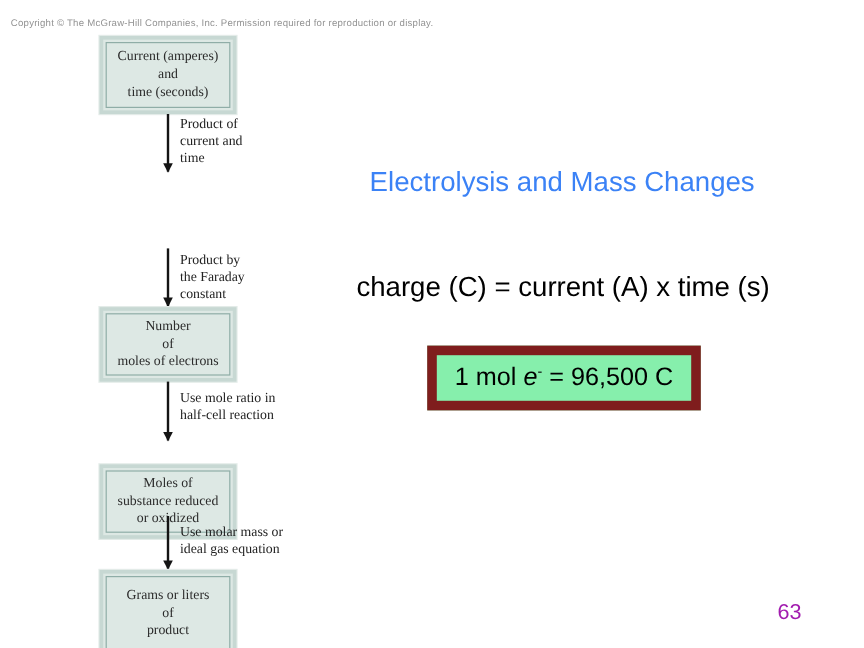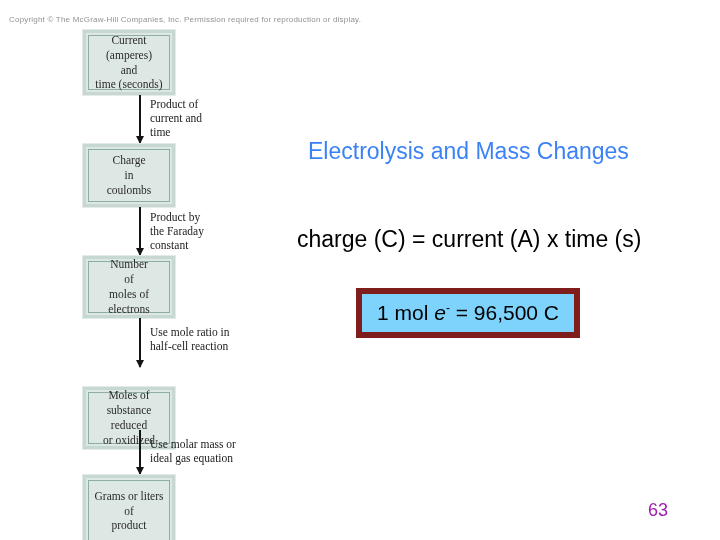--- a/index.html
+++ b/index.html
@@ -19,21 +19,21 @@
     left: 9px; top: 4px;
     font-size: 8px;
     color: #929292;
     letter-spacing: 0.2px;
   }
 
   
   .fbox {
     position: absolute;
     left: 83px;
-    width: 92px;
+    width: 114px;
     box-sizing: border-box;
     background: #dde8e4;
     border: 3px solid #c7d8d3;
     box-shadow: 0 0 0 1px #e3ebe8;
     display: flex;
   }
   .fbox-inner {
     flex: 1;
     margin: 2px;
     border: 1.5px solid #8fada7;
@@ -100,25 +100,25 @@
   }
   .charge-eq {
     position: absolute;
     left: 297px; top: 215px;
     font-size: 23px;
     color: #000000;
   }
   .faraday-box {
     position: absolute;
     left: 356px; top: 277px;
-    border: 6px solid #7f1d1d;
+    border: 8px solid #7f1d1d;
     padding: 7px 15px;
     font-size: 21px;
     color: #000000;
-    background: #7dd3fc;
+    background: #86efac;
     white-space: nowrap;
   }
   .faraday-box .e-sym { font-style: italic; }
   .faraday-box sup { font-size: 12px; line-height: 0; }
   .page-number {
     position: absolute;
     left: 648px; top: 489px;
     font-size: 18px;
     color: #a21caf;
   }
@@ -133,25 +133,20 @@
   <div class="fbox" id="fbox-1">
     <div class="fbox-inner">Current (amperes)
 and
 time (seconds)</div>
   </div>
   <div class="arrow" id="arrow-1"></div>
   <div class="alabel" id="alabel-1">Product of
 current and
 time</div>
 
-  <div class="fbox" id="fbox-2">
-    <div class="fbox-inner">Charge
-in
-coulombs</div>
-  </div>
   <div class="arrow" id="arrow-2"></div>
   <div class="alabel" id="alabel-2">Product by
 the Faraday
 constant</div>
 
   <div class="fbox" id="fbox-3">
     <div class="fbox-inner">Number
 of
 moles of electrons</div>
   </div>

